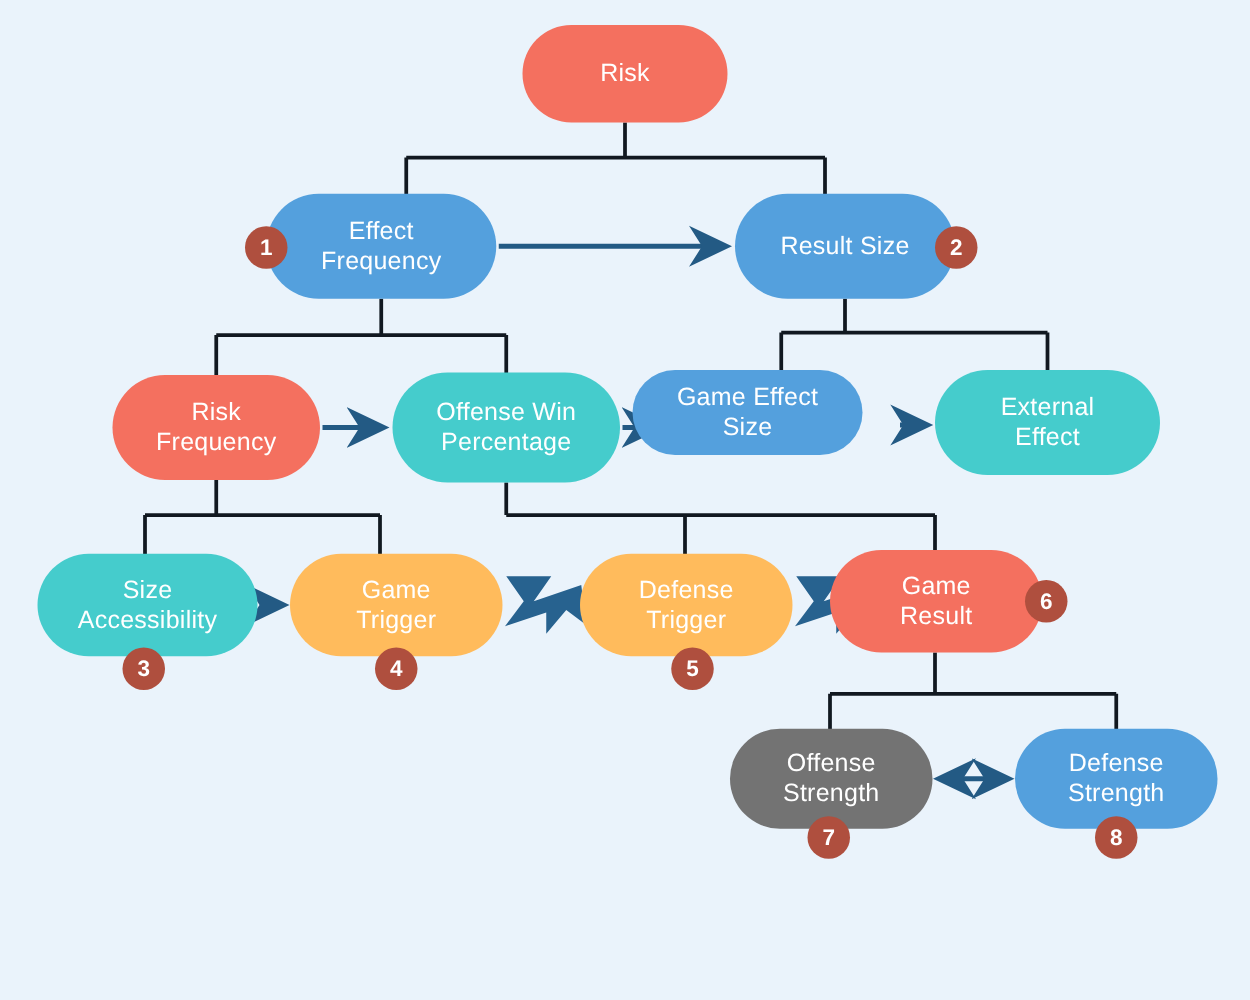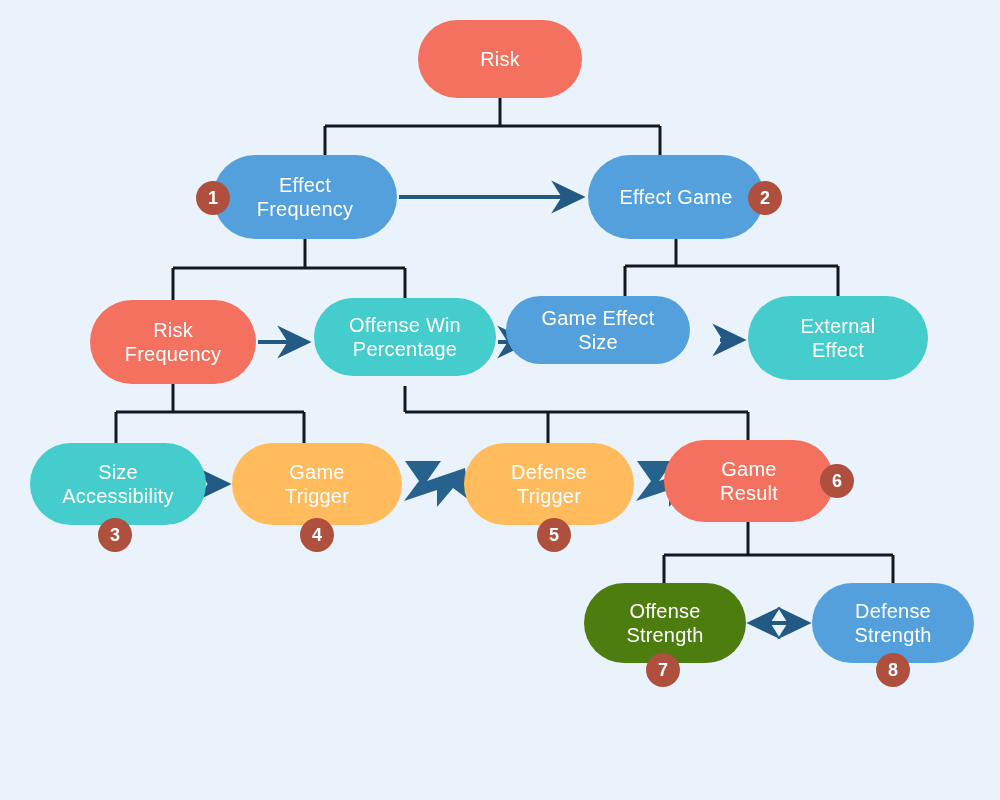--- a/index.html
+++ b/index.html
@@ -108,32 +108,32 @@
 
   <div class="node" style="left:213px; top:155px; width:184px; height:84px; background:#54A0DD;">
     <span>Effect
 Frequency</span>
   </div>
   <div class="badge" style="left:196px; top:181px;">
     <span>1</span>
   </div>
 
   <div class="node" style="left:588px; top:155px; width:176px; height:84px; background:#54A0DD;">
-    <span>Effect Game</span>
+    <span>Result Size</span>
   </div>
   <div class="badge" style="left:748px; top:181px;">
     <span>2</span>
   </div>
 
   <div class="node" style="left:90px; top:300px; width:166px; height:84px; background:#F4705F;">
     <span>Risk
 Frequency</span>
   </div>
 
-  <div class="node" style="left:314px; top:298px; width:182px; height:78px; background:#45CCCC;">
+  <div class="node" style="left:314px; top:298px; width:182px; height:88px; background:#45CCCC;">
     <span>Offense Win
 Percentage</span>
   </div>
 
   <div class="node" style="left:506px; top:296px; width:184px; height:68px; background:#54A0DD;">
     <span>Game Effect
 Size</span>
   </div>
 
   <div class="node" style="left:748px; top:296px; width:180px; height:84px; background:#45CCCC;align-items:center;">
@@ -166,21 +166,21 @@
   </div>
 
   <div class="node" style="left:664px; top:440px; width:170px; height:82px; background:#F4705F;">
     <span>Game
 Result</span>
   </div>
   <div class="badge" style="left:820px; top:464px;">
     <span>6</span>
   </div>
 
-  <div class="node" style="left:584px; top:583px; width:162px; height:80px; background:#4d7c0f;">
+  <div class="node" style="left:584px; top:583px; width:162px; height:80px; background:#737373;">
     <span>Offense
 Strength</span>
   </div>
   <div class="badge" style="left:646px; top:653px;">
     <span>7</span>
   </div>
 
   <div class="node" style="left:812px; top:583px; width:162px; height:80px; background:#54A0DD;">
     <span>Defense
 Strength</span>

